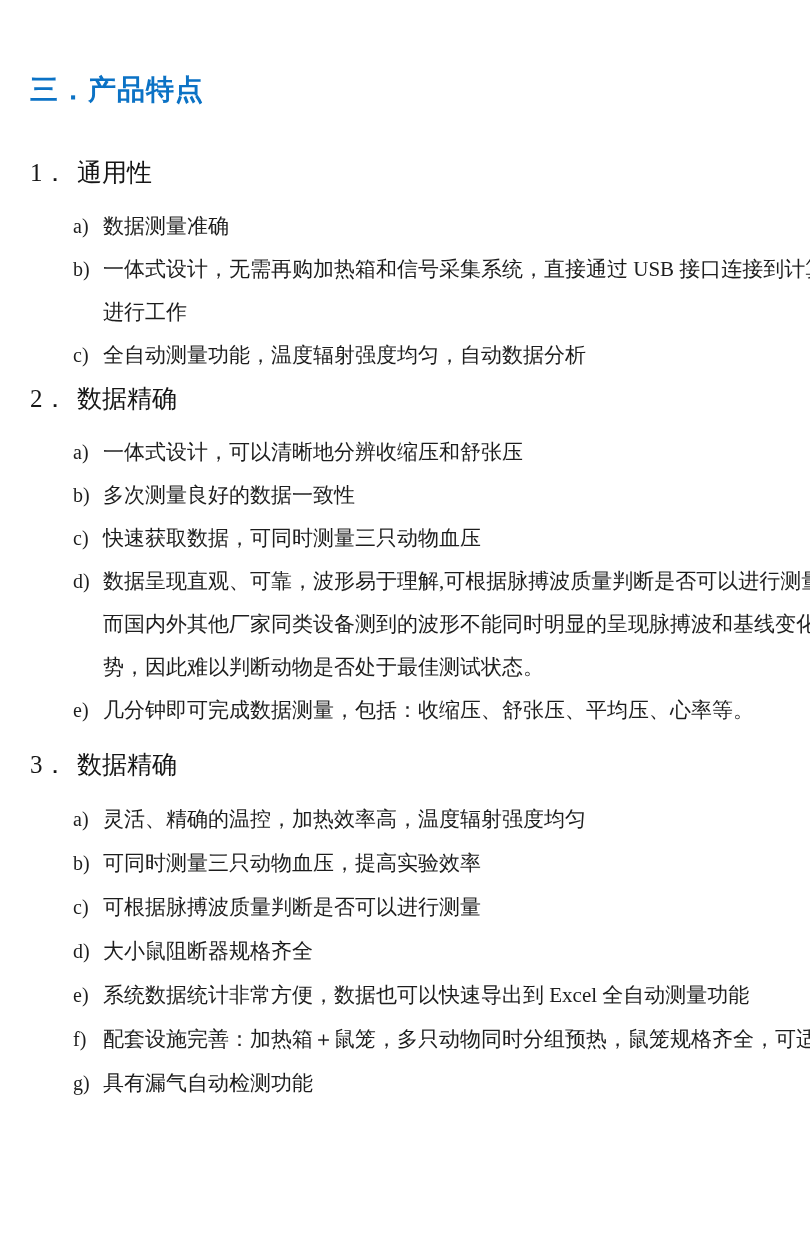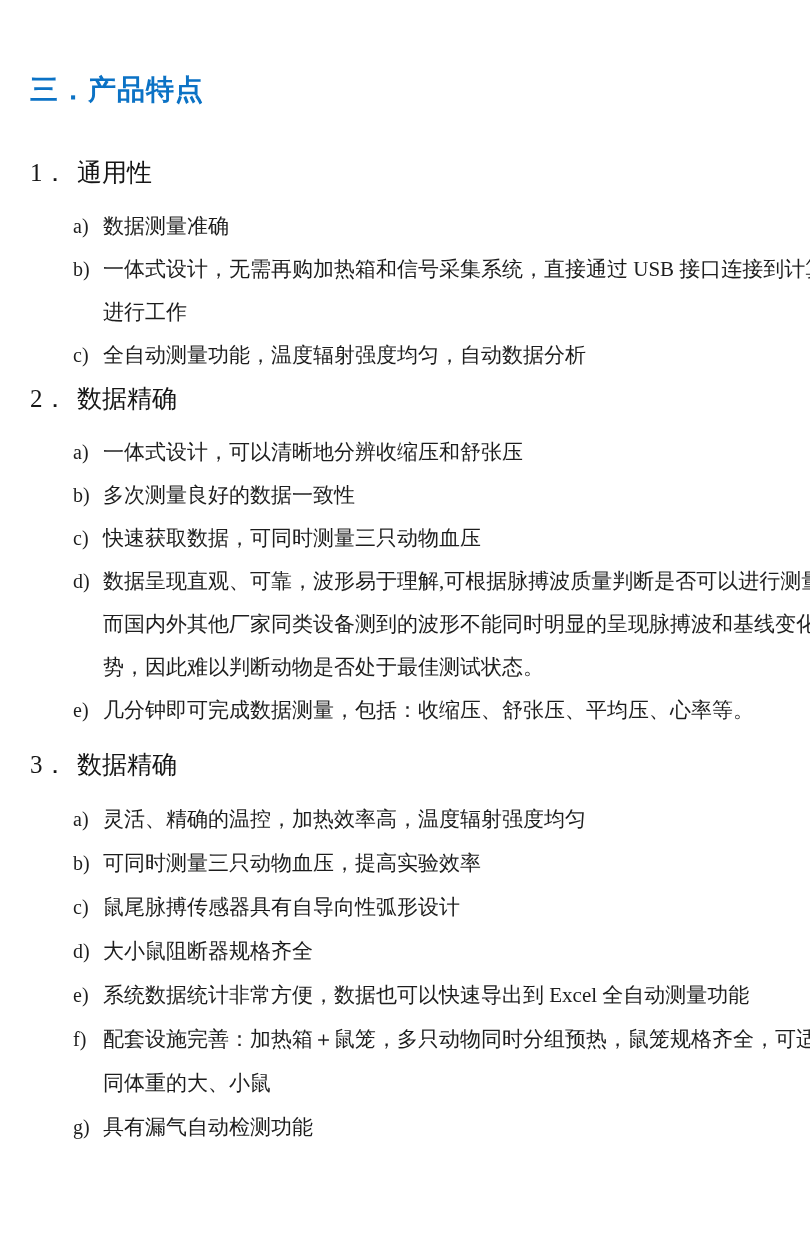--- a/index.html
+++ b/index.html
@@ -147,40 +147,39 @@
           </div>
           <div class="item">
             <div class="marker">b)</div>
             <div class="lines">
               <div class="line">可同时测量三只动物血压，提高实验效率</div>
             </div>
           </div>
           <div class="item">
             <div class="marker">c)</div>
             <div class="lines">
-              <div class="line">鼠尾脉搏传感器具有自导向性弧形设计</div>
+              <div class="line">可根据脉搏波质量判断是否可以进行测量</div>
             </div>
           </div>
           <div class="item">
             <div class="marker">d)</div>
             <div class="lines">
               <div class="line">大小鼠阻断器规格齐全</div>
             </div>
           </div>
           <div class="item">
             <div class="marker">e)</div>
             <div class="lines">
               <div class="line">系统数据统计非常方便，数据也可以快速导出到 Excel 全自动测量功能</div>
             </div>
           </div>
           <div class="item">
             <div class="marker">f)</div>
             <div class="lines">
               <div class="line">配套设施完善：加热箱＋鼠笼，多只动物同时分组预热，鼠笼规格齐全，可适应不</div>
-              <div class="line">同体重的大、小鼠</div>
             </div>
           </div>
           <div class="item">
             <div class="marker">g)</div>
             <div class="lines">
               <div class="line">具有漏气自动检测功能</div>
             </div>
           </div>
         </div>
       </div>

